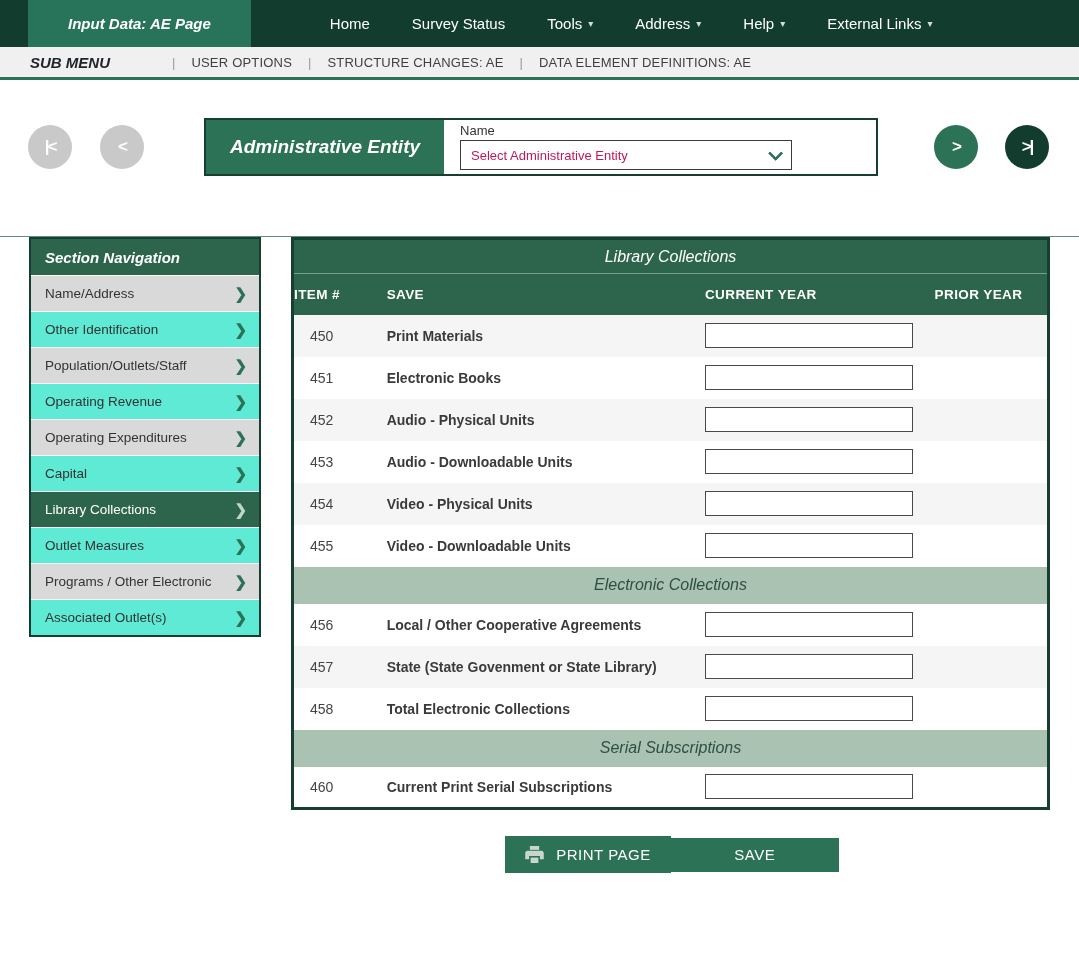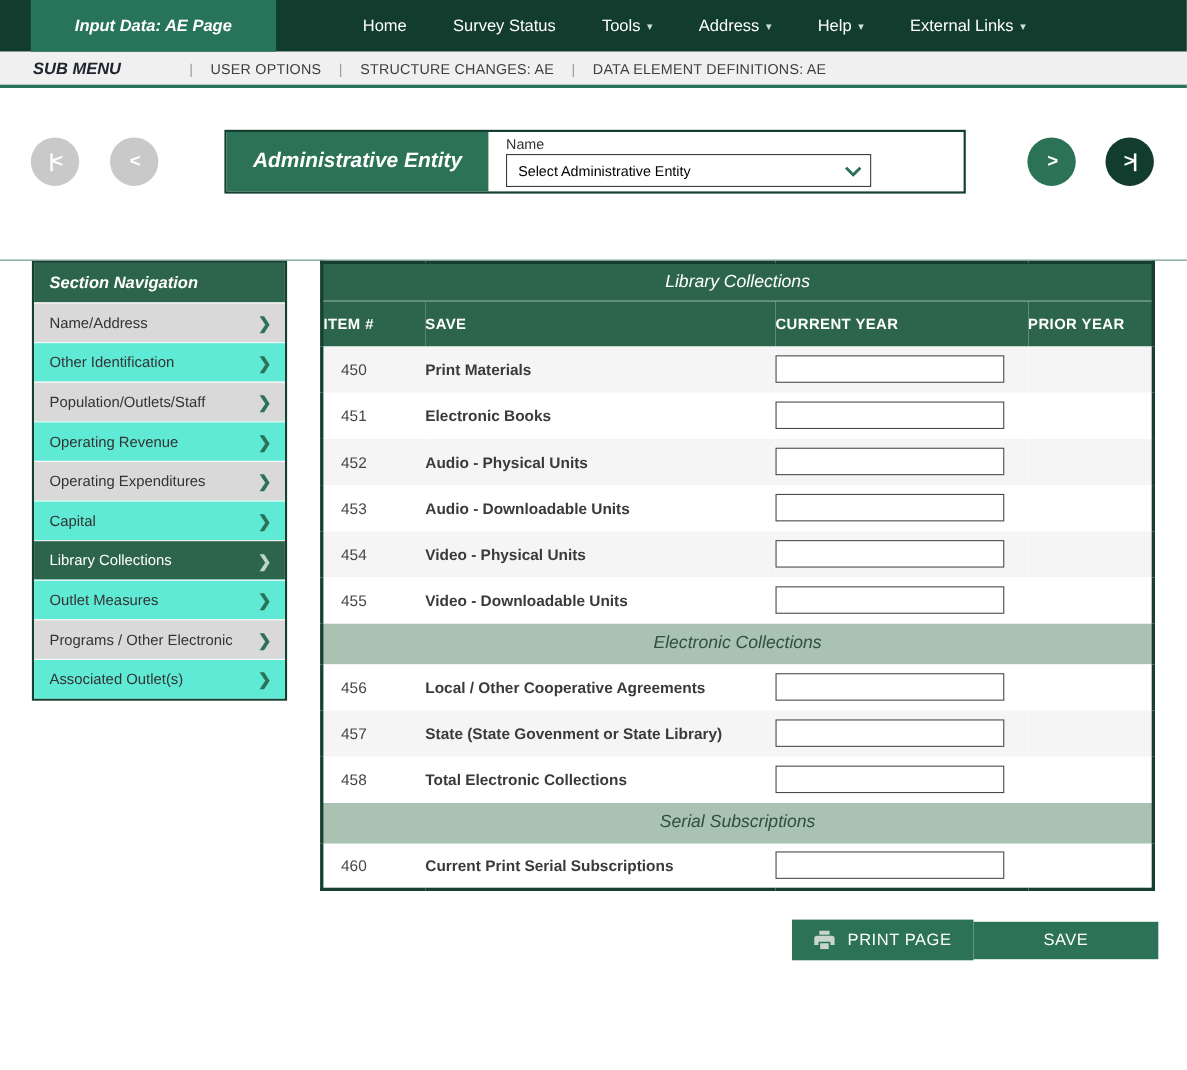--- a/index.html
+++ b/index.html
@@ -57,21 +57,21 @@
     background:#2c7257; color:#fff; font-style:italic; font-weight:bold;
     font-size:19px; display:flex; align-items:center; padding:0 24px; flex:0 0 auto;
   }
   .entity-form { padding:3px 0 0 16px; }
   .entity-form label { display:block; font-size:13px; color:#333; margin-bottom:2px; }
   .fake-select {
     width:332px; height:30px; border:1px solid #3c3c3c; background:#fff;
     display:flex; align-items:center; justify-content:space-between;
     padding:0 12px 0 10px; cursor:pointer;
   }
-  .fake-select .sel-text { font-size:13px; color:#000000; }
+  .fake-select .sel-text { font-size:13px; color:#be185d; }
   .chev-down {
     width:11px; height:11px; border-right:3px solid #2c7257; border-bottom:3px solid #2c7257;
     transform:rotate(45deg) translateY(-3px); border-radius:1px;
   }
   .btn-next { margin-left:auto; }
   .btn-last { margin-left:27px; margin-right:2px; }
 
   .rule { border:none; border-top:1px solid #5e9079; margin:60px 0 0 0; }
 
   
@@ -119,21 +119,21 @@
     font-family:"Liberation Sans", sans-serif; font-size:13px; padding:0 6px;
   }
   .row-section td {
     background:#a9c2b2; color:#2f4f43; font-style:italic; font-size:16px;
     text-align:center; height:37px;
   }
 
   
   .footer-row {
     margin:26px 0 0 291px; width:762px;
-    display:flex; justify-content:flex-end; align-items:center;
+    display:flex; justify-content:center; align-items:center;
   }
   .btn {
     background:#2c7257; color:#fff; border:none; cursor:pointer;
     font-family:"Liberation Sans", sans-serif; font-size:15px; letter-spacing:.5px;
   }
   .print-btn { height:37px; padding:0 20px; display:flex; align-items:center; gap:12px; }
   .save-btn  { height:34px; width:168px; }
 </style>
 </head>
 <body>

